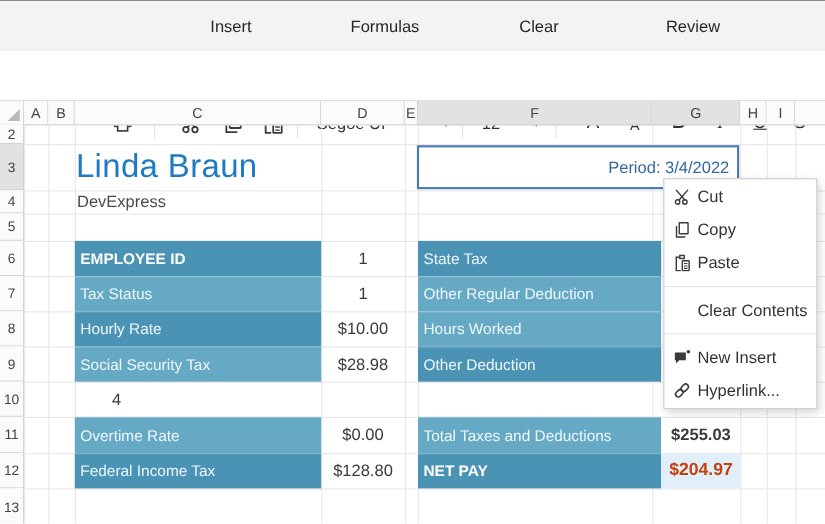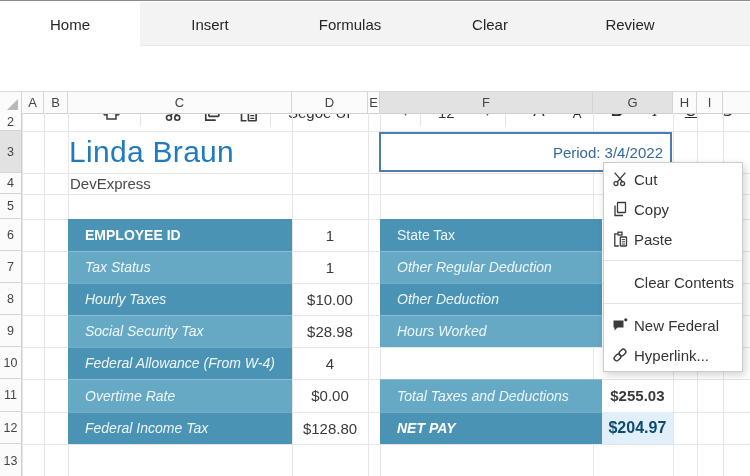--- a/index.html
+++ b/index.html
@@ -50,48 +50,45 @@
 
   .period-box { position:absolute; left:379px; top:131px; width:293px; height:40px; background:#fff;
                 border:2px solid #4d7cb0; display:flex; align-items:center; justify-content:flex-end;
                 padding-right:7px; font-size:15px; color:#35689c; z-index:3; }
 
   .ptable { position:absolute; top:218px; z-index:2; }
   .ptable.left  { left:68px;  width:300px; }
   .ptable.right { left:380px; width:293px; }
   .trow { display:flex; height:32px; }
   .trow.tall { height:33px; }
-  .trow .lbl { display:flex; align-items:center; padding-left:17px; color:#eef7fb; font-size:14px; }
+  .trow .lbl { display:flex; align-items:center; padding-left:5px; color:#eef7fb; font-size:14px; }
   .ptable.left  .lbl { width:224px; }
   .ptable.right .lbl { width:247px; }
   .trow.dark .lbl { background:#4a93b5; }
   .trow.light .lbl { background:#66a9c5; }
-  .trow + .trow .lbl { box-shadow:inset 0 1px 0 rgba(255,255,255,0.25);font-style:italic; }
+  .trow + .trow .lbl { box-shadow:inset 0 1px 0 rgba(255,255,255,0.25); }
   .trow .lbl.hdr { font-weight:bold; color:#fff; }
   .trow .val { display:flex; align-items:center; justify-content:center; font-size:15px; color:#3a3a3a; }
   .ptable.left  .val { width:76px; }
   .ptable.right .val { width:80px;font-weight:bold; }
-  .val.netpay { background:#e0eff9; color:#0c4a6e; font-size:16px; }
+  .val.netpay { background:#e0eff9; color:#c2410c; font-size:16px; }
 
   
   .ctxmenu { position:absolute; left:603px; top:161px; width:140px; background:#fff; border:1px solid #cbcbcb;
              box-shadow:2px 3px 8px rgba(0,0,0,0.18); z-index:10; padding:1px 0; }
   .mi { display:flex; align-items:center; height:30px; padding-left:8px; font-size:15px; color:#333; cursor:default; }
   .mi .mic { width:22px; display:flex; align-items:center; justify-content:flex-start; }
   .msep { height:1px; background:#e4e4e4; margin:6px 0; }
 
   svg.icon { display:block; }
 </style>
 </head>
 <body>
 
 <div class="tabbar">
-  <div class="tab active" style="left:0">
-      <span>Home</span>
-    </div>
   <div class="tab" style="left:140px">
       <span>Insert</span>
     </div>
   <div class="tab" style="left:280px">
       <span>Formulas</span>
     </div>
   <div class="tab" style="left:420px">
       <span>Clear</span>
     </div>
   <div class="tab" style="left:560px">
@@ -233,29 +230,28 @@
 <div class="ptable left">
   <div class="trow dark">
       <div class="lbl hdr">EMPLOYEE ID</div>
       <div class="val">1</div>
     </div>
   <div class="trow light">
       <div class="lbl">Tax Status</div>
       <div class="val">1</div>
     </div>
   <div class="trow dark">
-      <div class="lbl">Hourly Taxes</div>
+      <div class="lbl">Hourly Rate</div>
       <div class="val">$10.00</div>
     </div>
   <div class="trow light">
       <div class="lbl">Social Security Tax</div>
       <div class="val">$28.98</div>
     </div>
   <div class="trow dark">
-      <div class="lbl">Federal Allowance (From W-4)</div>
       <div class="val">4</div>
     </div>
   <div class="trow light tall">
       <div class="lbl">Overtime Rate</div>
       <div class="val">$0.00</div>
     </div>
   <div class="trow dark">
       <div class="lbl">Federal Income Tax</div>
       <div class="val">$128.80</div>
     </div>
@@ -263,26 +259,26 @@
 
 <div class="ptable right">
   <div class="trow dark">
       <div class="lbl">State Tax</div>
       <div class="val"></div>
     </div>
   <div class="trow light">
       <div class="lbl">Other Regular Deduction</div>
       <div class="val"></div>
     </div>
-  <div class="trow dark">
-      <div class="lbl">Other Deduction</div>
-      <div class="val"></div>
-    </div>
   <div class="trow light">
       <div class="lbl">Hours Worked</div>
+      <div class="val"></div>
+    </div>
+  <div class="trow dark">
+      <div class="lbl">Other Deduction</div>
       <div class="val"></div>
     </div>
   <div class="trow dark">
       <div class="val"></div>
     </div>
   <div class="trow light tall">
       <div class="lbl">Total Taxes and Deductions</div>
       <div class="val">$255.03</div>
     </div>
   <div class="trow dark">
@@ -335,21 +331,21 @@
     <span>Clear Contents</span>
   </div>
   <div class="msep"></div>
   <div class="mi">
     <span class="mic">
       <svg class="icon" width="16" height="16" viewBox="0 0 16 16">
           <path fill="#3a3a3a" d="M1.5 3.5 h10 v7 h-6 l-3 3 v-3 h-1 z"></path>
           <circle cx="13.8" cy="2.8" r="1.6" fill="#3a3a3a"></circle>
         </svg>
     </span>
-    <span>New Federal</span>
+    <span>New Insert</span>
   </div>
   <div class="mi">
     <span class="mic">
       <svg class="icon" width="16" height="16" viewBox="0 0 16 16">
           <g fill="none" stroke="#3a3a3a" stroke-width="1.4" transform="rotate(-45 8 8)">
             <rect x="0.8" y="5.5" width="7.4" height="5" rx="2.5"></rect>
             <rect x="7.8" y="5.5" width="7.4" height="5" rx="2.5"></rect>
           </g>
         </svg>
     </span>

